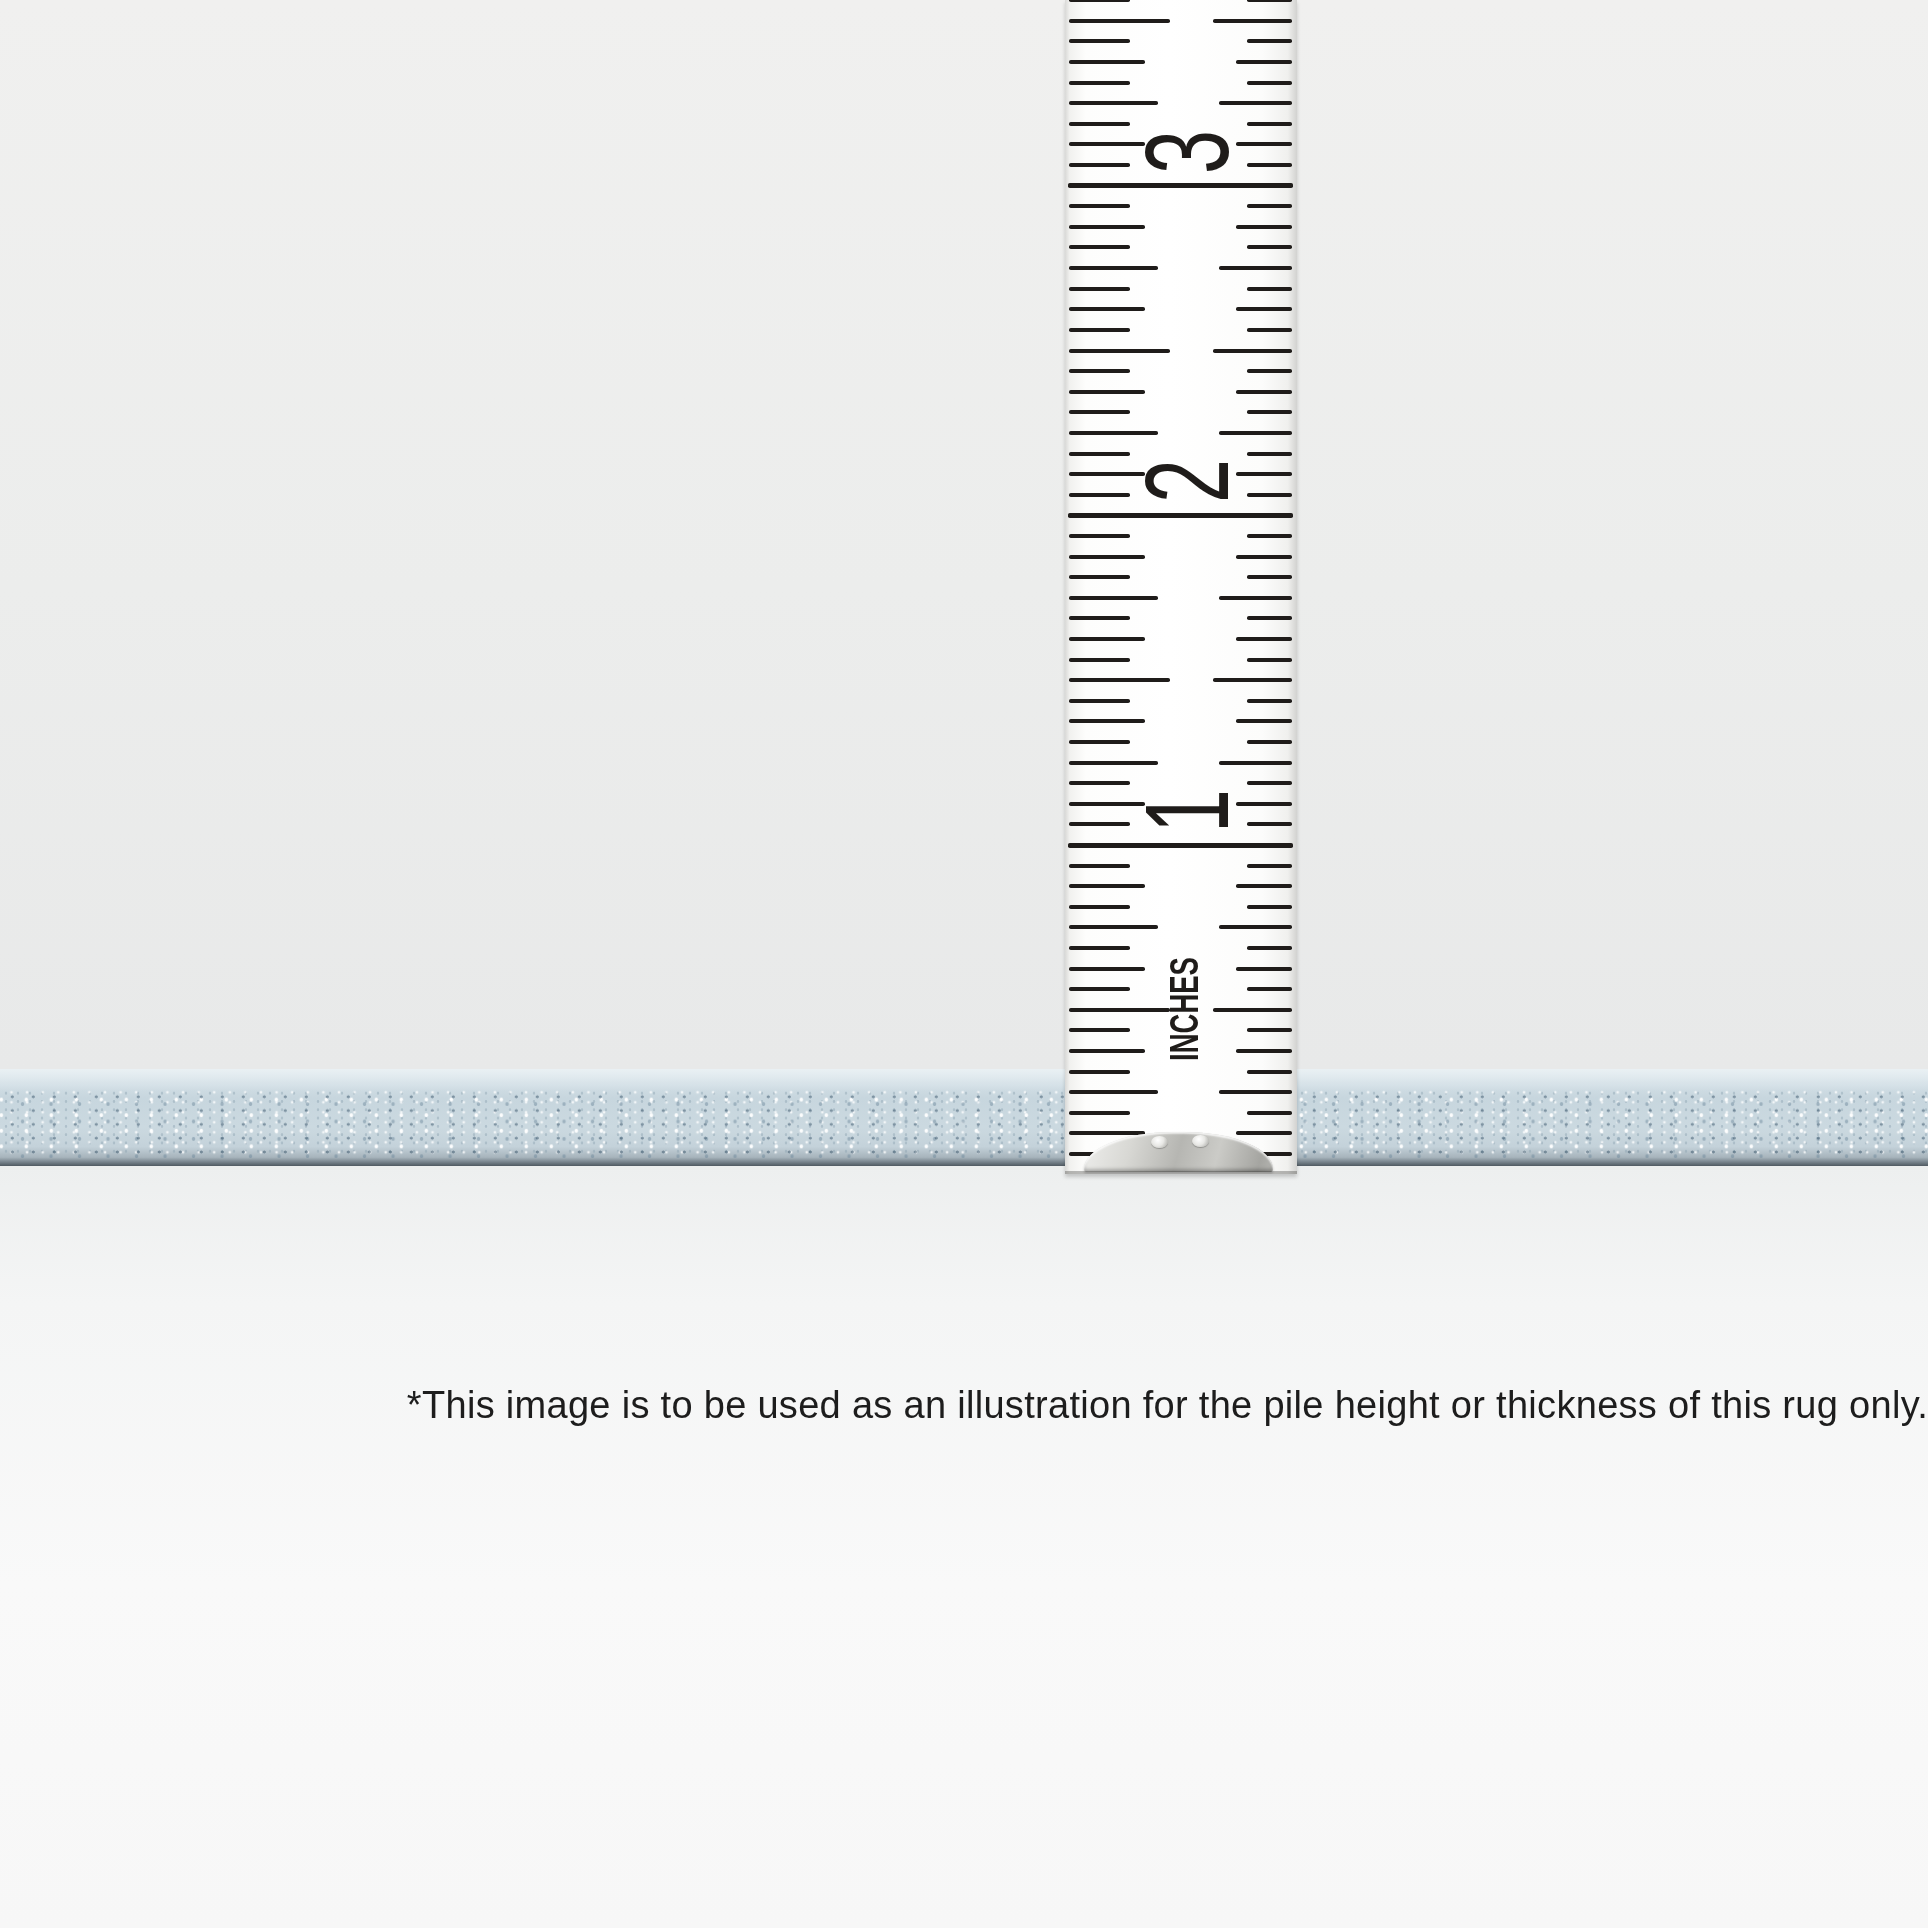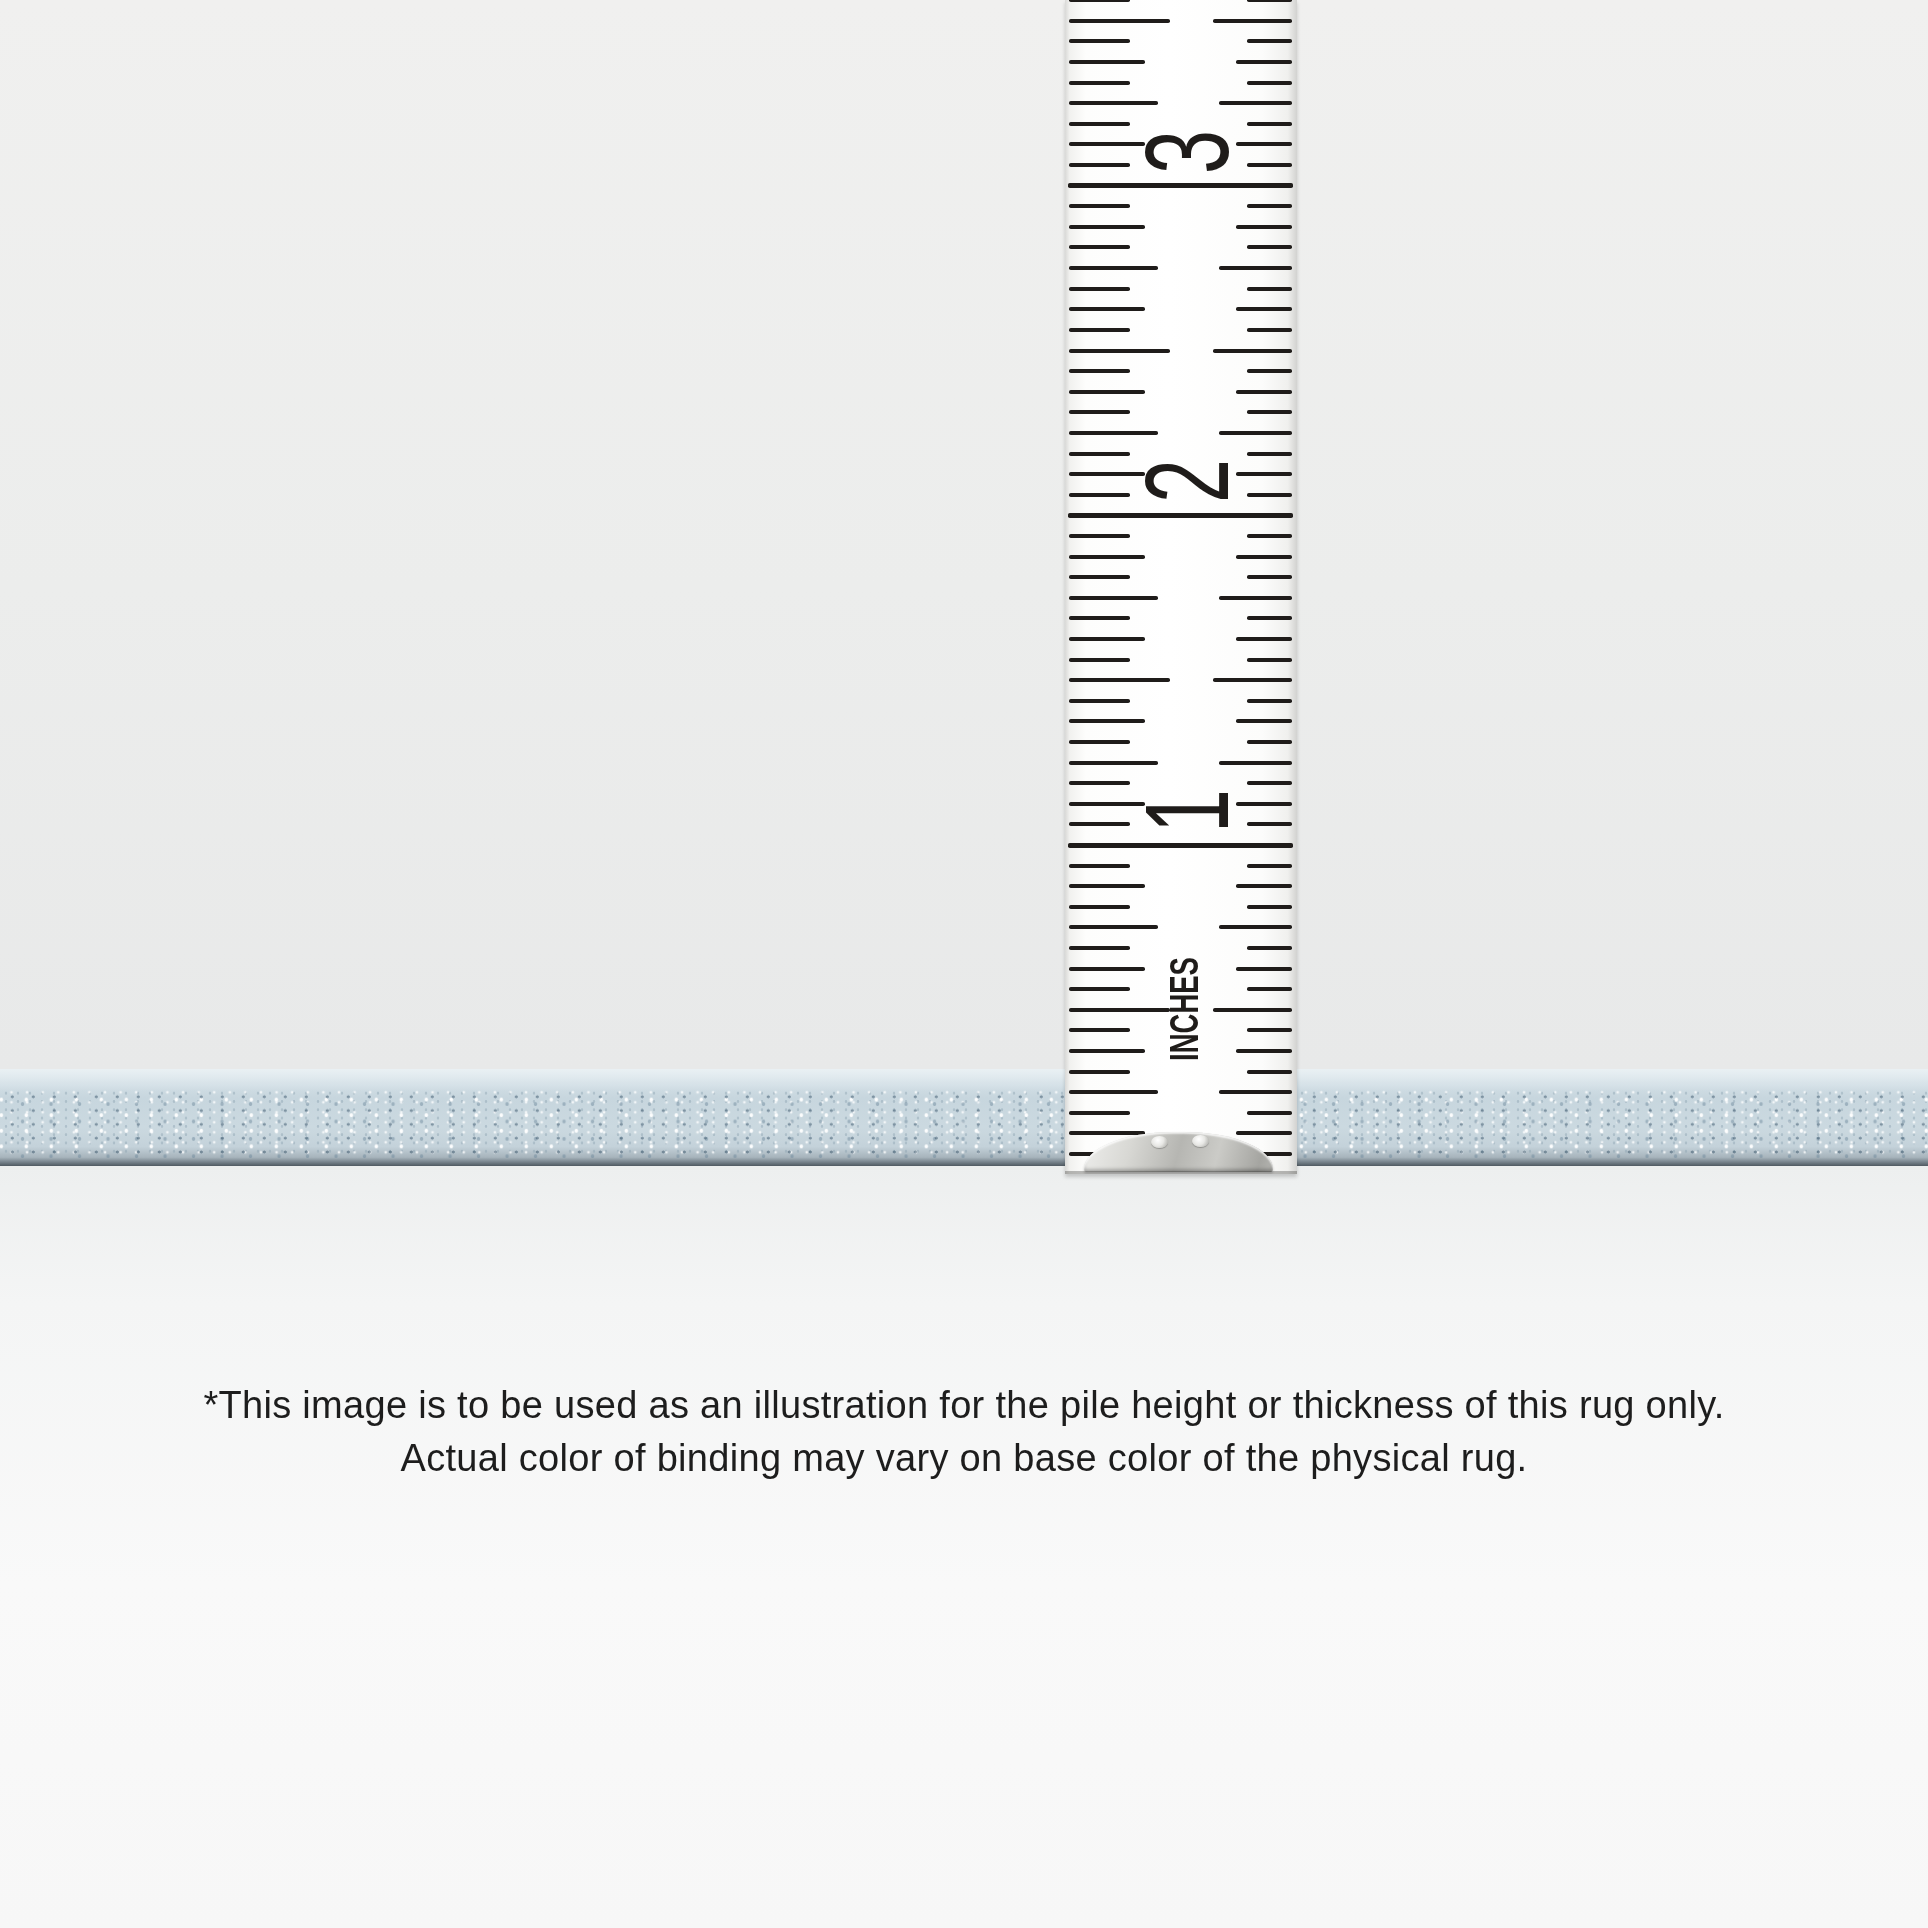--- a/index.html
+++ b/index.html
@@ -147,20 +147,21 @@
     text-align: center;
     color: var(--caption, #1d1d1d);
     z-index: 3;
   }
   .caption p {
     margin: 0 0 7.3px 0;
     font-size: 38px;
     line-height: 46px;
     letter-spacing: 0.3px;
     font-weight: 400;
+    text-align: right;
   }
 </style>
 </head>
 <body>
 
 <div id="scene">
 
   <div class="wall"></div>
 
   <div class="rug">
@@ -292,17 +293,16 @@
     <div class="ruler-unit">INCHES</div>
     <div class="metal-tip">
       <span class="rivet r1"></span>
       <span class="rivet r2"></span>
     </div>
     <div class="ruler-bottom-shade"></div>
   </div>
 
   <div class="caption">
     <p>*This image is to be used as an illustration for the pile height or thickness of this rug only.</p>
-    <p>Actual color of binding may vary on base color of the physical rug.</p>
   </div>
 
 </div>
 
 
 </body></html>

